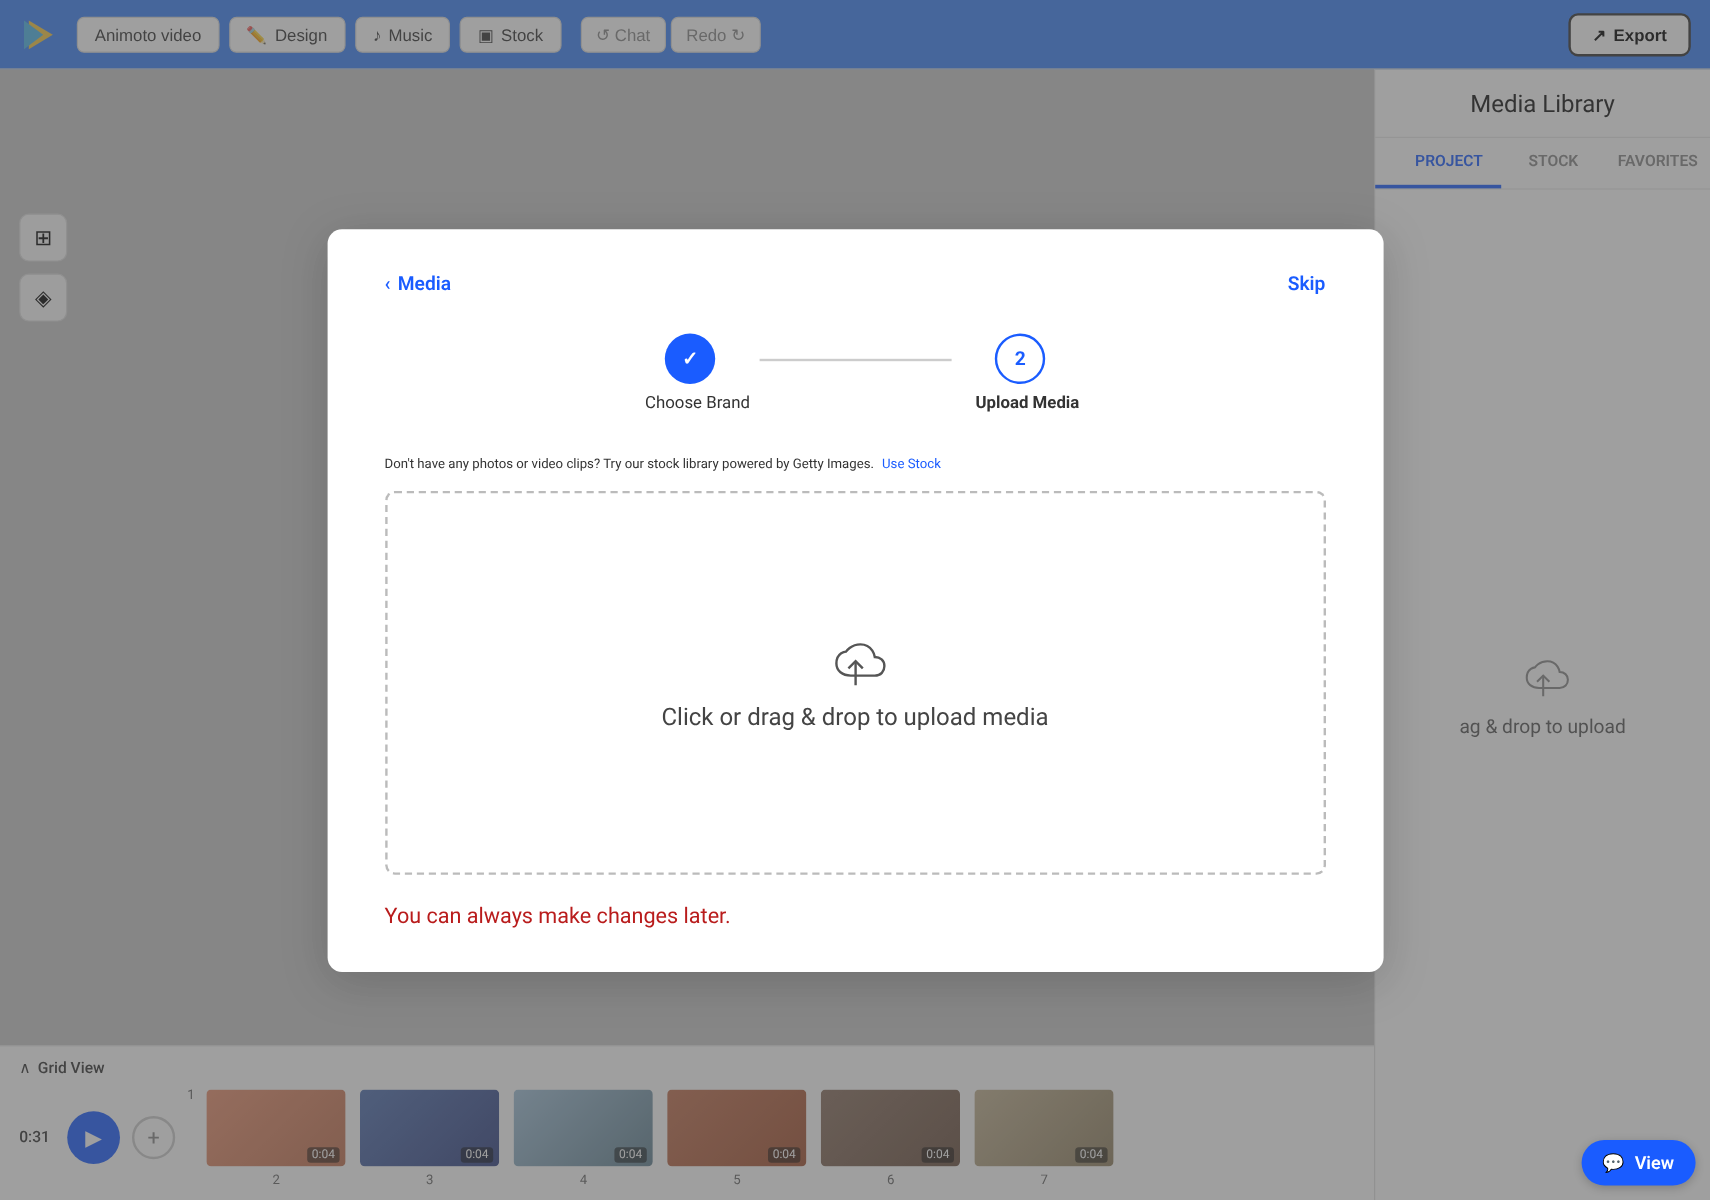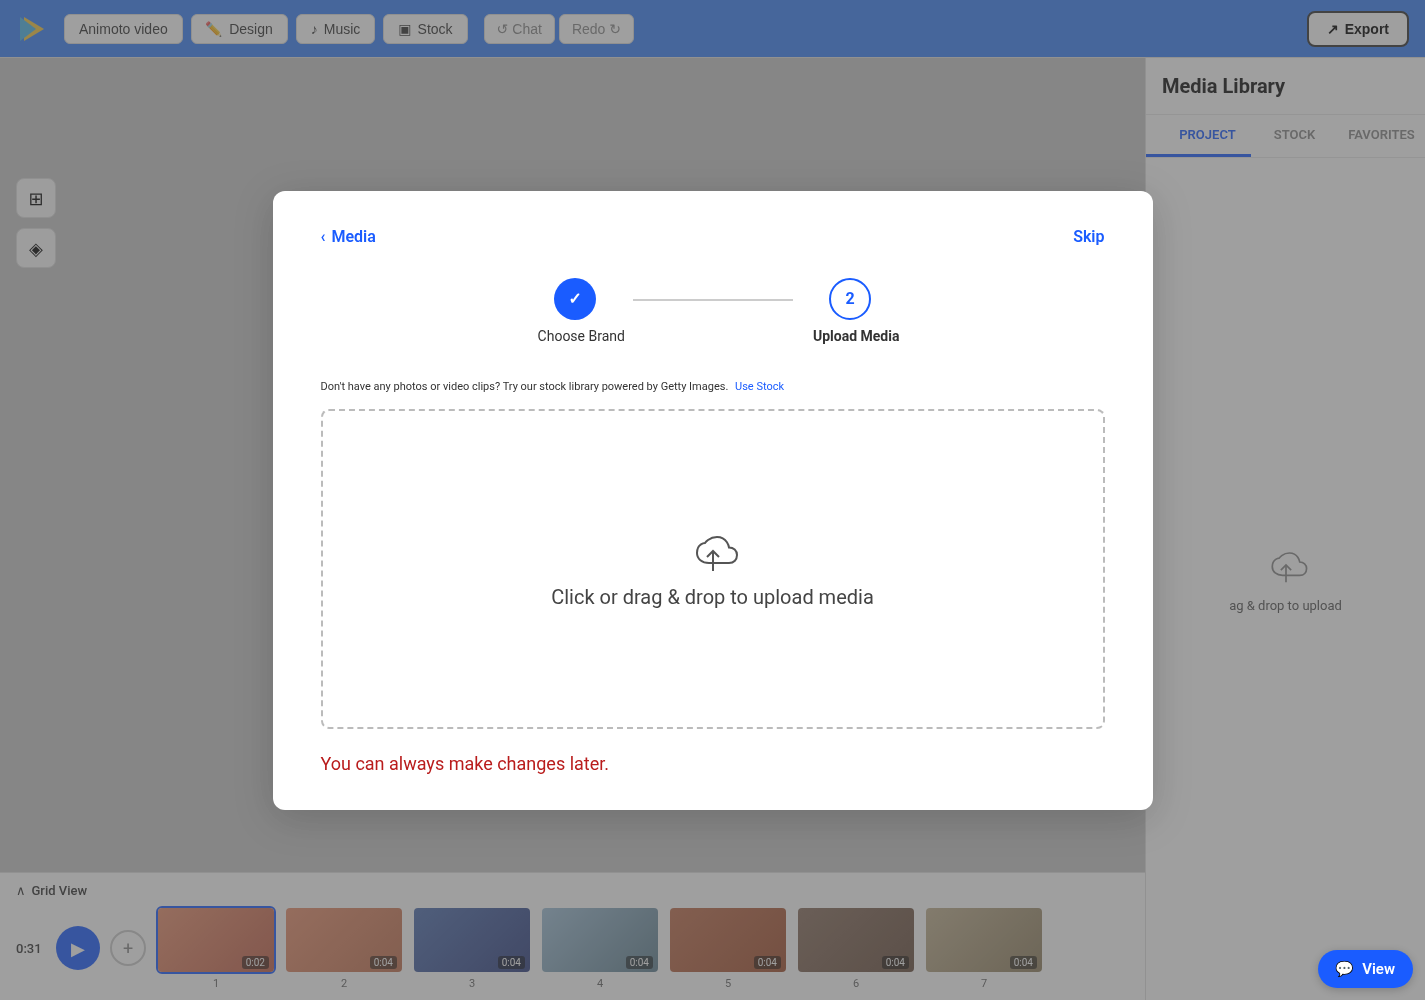--- a/index.html
+++ b/index.html
@@ -111,35 +111,35 @@
       color: #fff; font-size: 10px; padding: 1px 4px; border-radius: 3px;
     }
     .clip-num { font-size: 11px; color: #666; }
 
     
     .right-panel {
       width: 280px; background: #fff; border-left: 1px solid #e0e0e0;
       display: flex; flex-direction: column;
     }
     .right-panel-header {
-      padding: 16px; font-size: 20px; font-weight: 700; color: #111; border-bottom: 1px solid #e8e8e8;
+      padding: 16px; font-size: 20px; font-weight: 400; color: #111; border-bottom: 1px solid #e8e8e8; text-align: center;
     }
     .right-panel-tabs {
       display: flex; border-bottom: 1px solid #e8e8e8;
     }
     .rp-tab {
       flex: 1; text-align: center; padding: 12px 4px; font-size: 13px; font-weight: 600;
       color: #888; cursor: pointer; border-bottom: 3px solid transparent;
     }
     .rp-tab.active { color: #1a5cff; border-bottom-color: #1a5cff; padding-left: 22px; }
     .rp-content {
       flex: 1; display: flex; flex-direction: column; align-items: center; justify-content: center;
       padding: 20px; gap: 10px;
     }
-    .upload-text-rp { font-size: 13px; color: #555; text-align: left; }
+    .upload-text-rp { font-size: 16px; color: #555; text-align: left; }
 
     
     .chat-btn {
       position: fixed; bottom: 12px; right: 12px;
       background: #1a5cff; color: #fff; border-radius: 24px;
       padding: 10px 18px; display: flex; align-items: center; gap: 8px;
       font-size: 15px; font-weight: 600; cursor: pointer; z-index: 1000;
       box-shadow: 0 2px 8px rgba(0,0,0,0.2);
     }
 
@@ -334,24 +334,20 @@
       <div class="grid-view-header">
         <span>∧</span>
         <span>Grid View</span>
       </div>
       <div class="timeline-row">
         <span class="timeline-time">0:31</span>
         <div class="play-big-btn">▶</div>
         <div class="add-btn">+</div>
         <div class="clips-row" id="clips-row">
             <div class="clip-item">
-              <div class="clip-thumb selected">
-                <div class="clip-thumb-inner thumb-1"></div>
-                <div class="clip-duration">0:02</div>
-              </div>
               <div class="clip-num">1</div>
             </div>
             <div class="clip-item">
               <div class="clip-thumb">
                 <div class="clip-thumb-inner thumb-2"></div>
                 <div class="clip-duration">0:04</div>
               </div>
               <div class="clip-num">2</div>
             </div>
             <div class="clip-item">

